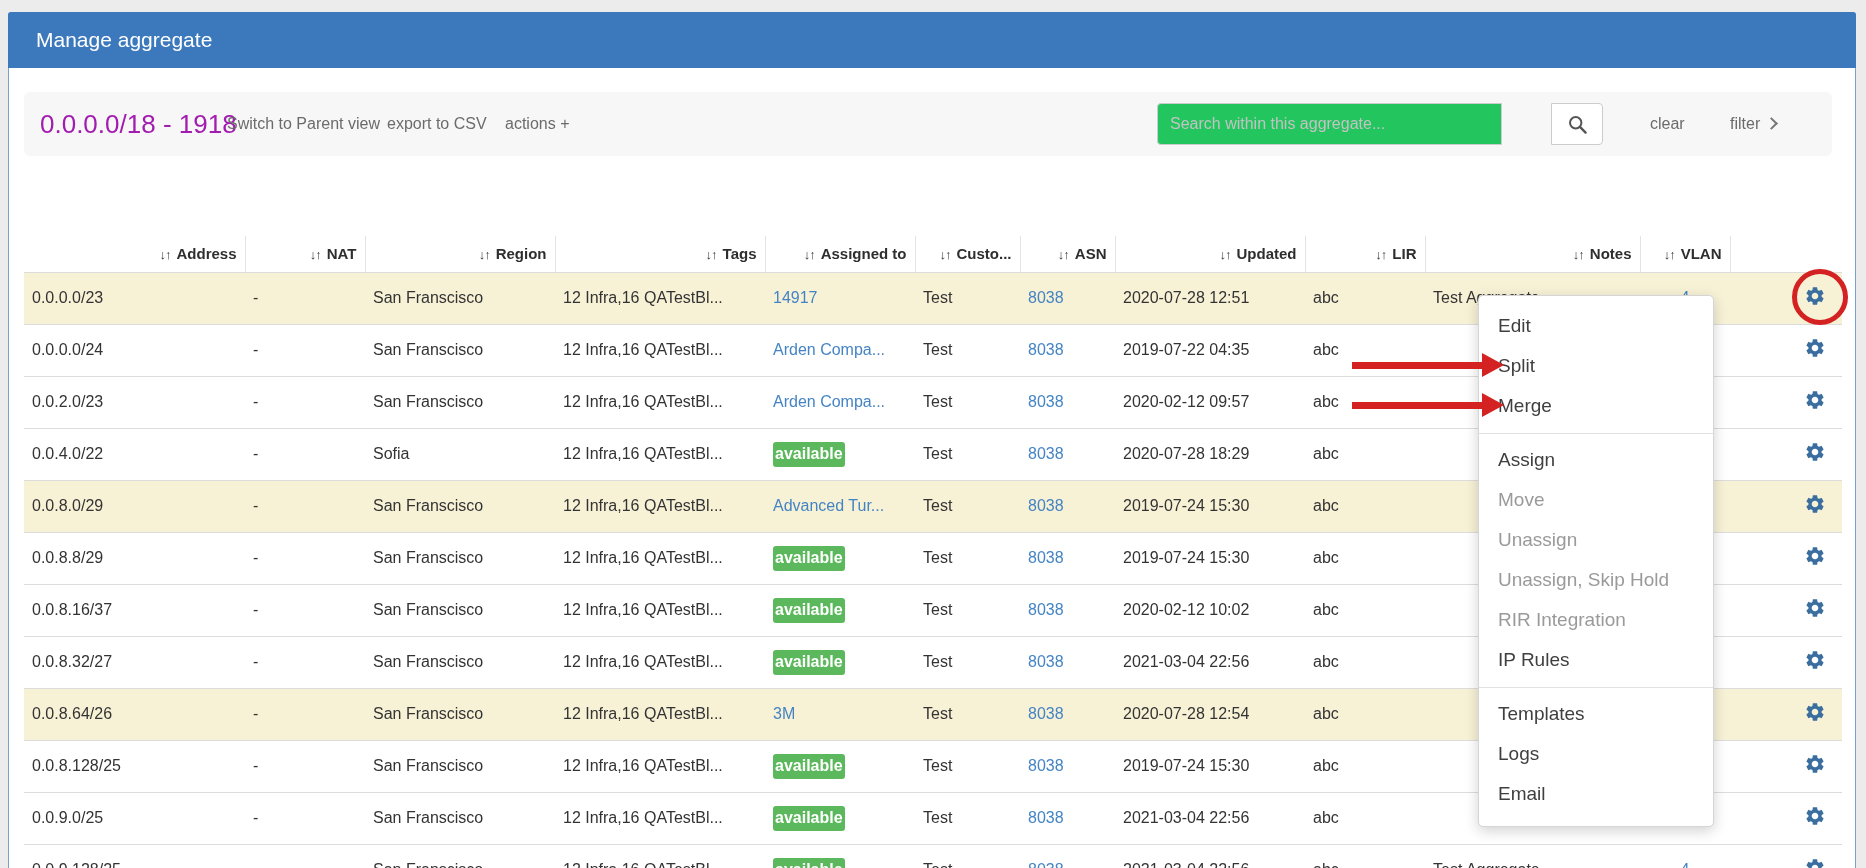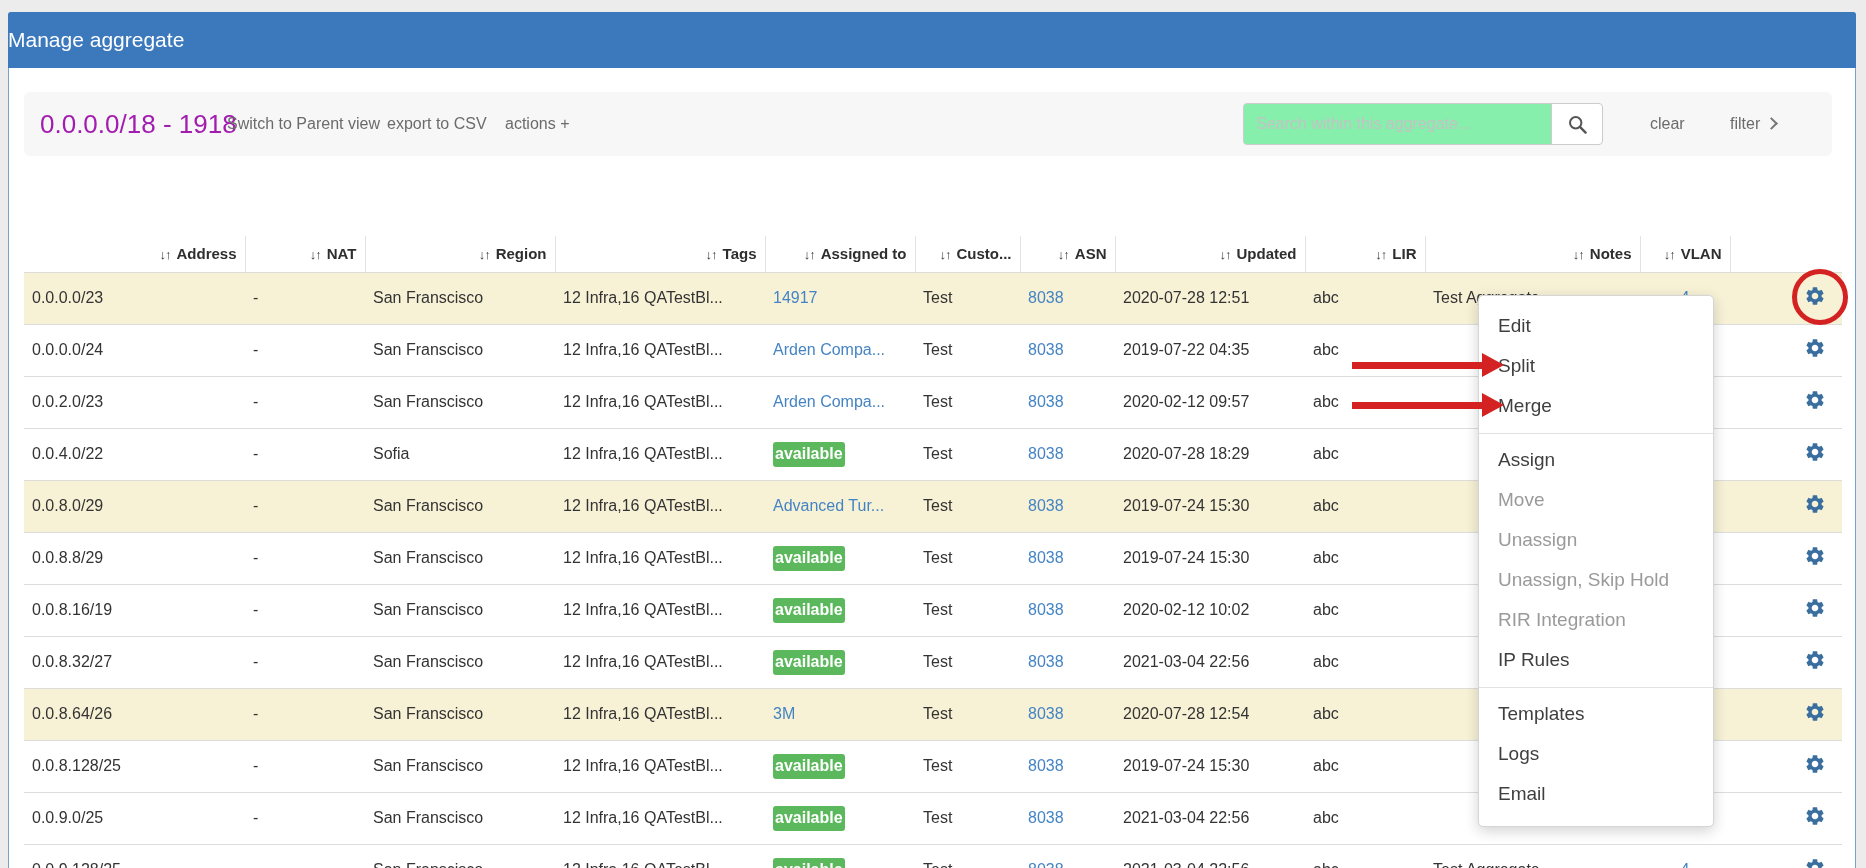--- a/index.html
+++ b/index.html
@@ -11,38 +11,38 @@
   }
   
   .panel {
     position:absolute; left:8px; top:12px; width:1848px; height:856px;
     background:#fff; border:1px solid #7aa3cc; border-bottom:none;
     border-radius:4px 4px 0 0;
   }
   .titlebar {
     position:absolute; left:8px; top:12px; width:1848px; height:56px;
     background:var(--titlebar,#3c79bc); border-radius:3px 3px 0 0;
-    color:#fff; font-size:21px; line-height:56px; 
+    color:#fff; font-size:21px; line-height:56px; padding-left:28px;
     z-index:2;
   }
   
   .toolbar {
     position:absolute; left:24px; top:92px; width:1808px; height:64px;
     background:#f7f7f7; border-radius:6px; z-index:2;
   }
   .toolbar > * { position:absolute; }
   .agg-label { left:16px; top:0; line-height:64px; font-size:26px; color:#a21caf; }
   .tb-link { top:0; line-height:64px; font-size:16px; color:#6b6b6b; cursor:pointer; white-space:nowrap; }
   .tb-switch  { left:203px; }
   .tb-export  { left:363px; }
   .tb-actions { left:481px; }
   .search-input {
-    left:1219px; top:11px; width:345px; height:42px;
+    left:1133px; top:11px; width:345px; height:42px;
     border:1px solid #ccc; border-radius:4px 0 0 4px;
-    font-size:16px; padding:0 12px; color:#555; outline:none; background:#86efac;
+    font-size:16px; padding:0 12px; color:#555; outline:none; background:#22c55e;
     font-family:"Liberation Sans", sans-serif;
   }
   .search-input::placeholder { color:#c3c3c3; }
   .search-btn {
     left:1527px; top:11px; width:52px; height:42px;
     background:#fff; border:1px solid #ccc; border-radius:0 4px 4px 0;
     cursor:pointer; display:flex; align-items:center; justify-content:center;
   }
   .tb-clear  { left:1626px; }
   .tb-filter { left:1706px; }
@@ -249,21 +249,21 @@
         <td><a class="lnk">8038</a></td>
         <td>2019-07-24 15:30</td>
         <td>abc</td>
         <td></td>
         <td class="vlan"></td>
         <td class="gearcell"><button class="gear-btn"><svg width="22" height="22" viewBox="0 0 24 24">
               <path fill="currentColor" d="M19.14 12.94c.04-.3.06-.61.06-.94 0-.32-.02-.64-.07-.94l2.03-1.58a.49.49 0 0 0 .12-.61l-1.92-3.32a.488.488 0 0 0-.59-.22l-2.39.96c-.5-.38-1.03-.7-1.62-.94l-.36-2.54a.484.484 0 0 0-.48-.41h-3.84c-.24 0-.43.17-.47.41l-.36 2.54c-.59.24-1.13.57-1.62.94l-2.39-.96c-.22-.08-.47 0-.59.22L2.74 8.87c-.12.21-.08.47.12.61l2.03 1.58c-.05.3-.09.63-.09.94s.02.64.07.94l-2.03 1.58a.49.49 0 0 0-.12.61l1.92 3.32c.12.22.37.29.59.22l2.39-.96c.5.38 1.03.7 1.62.94l.36 2.54c.05.24.24.41.48.41h3.84c.24 0 .44-.17.47-.41l.36-2.54c.59-.24 1.13-.56 1.62-.94l2.39.96c.22.08.47 0 .59-.22l1.92-3.32c.12-.22.07-.47-.12-.61l-2.01-1.58zM12 15.6c-1.98 0-3.6-1.62-3.6-3.6s1.62-3.6 3.6-3.6 3.6 1.62 3.6 3.6-1.62 3.6-3.6 3.6z"></path>
             </svg></button></td>
       </tr>
       <tr>
-        <td>0.0.8.16/19</td>
+        <td>0.0.8.16/37</td>
         <td>-</td>
         <td>San Franscisco</td>
         <td>12 Infra,16 QATestBl...</td>
         <td><span class="badge">available</span></td>
         <td>Test</td>
         <td><a class="lnk">8038</a></td>
         <td>2020-02-12 10:02</td>
         <td>abc</td>
         <td></td>
         <td class="vlan"></td>

